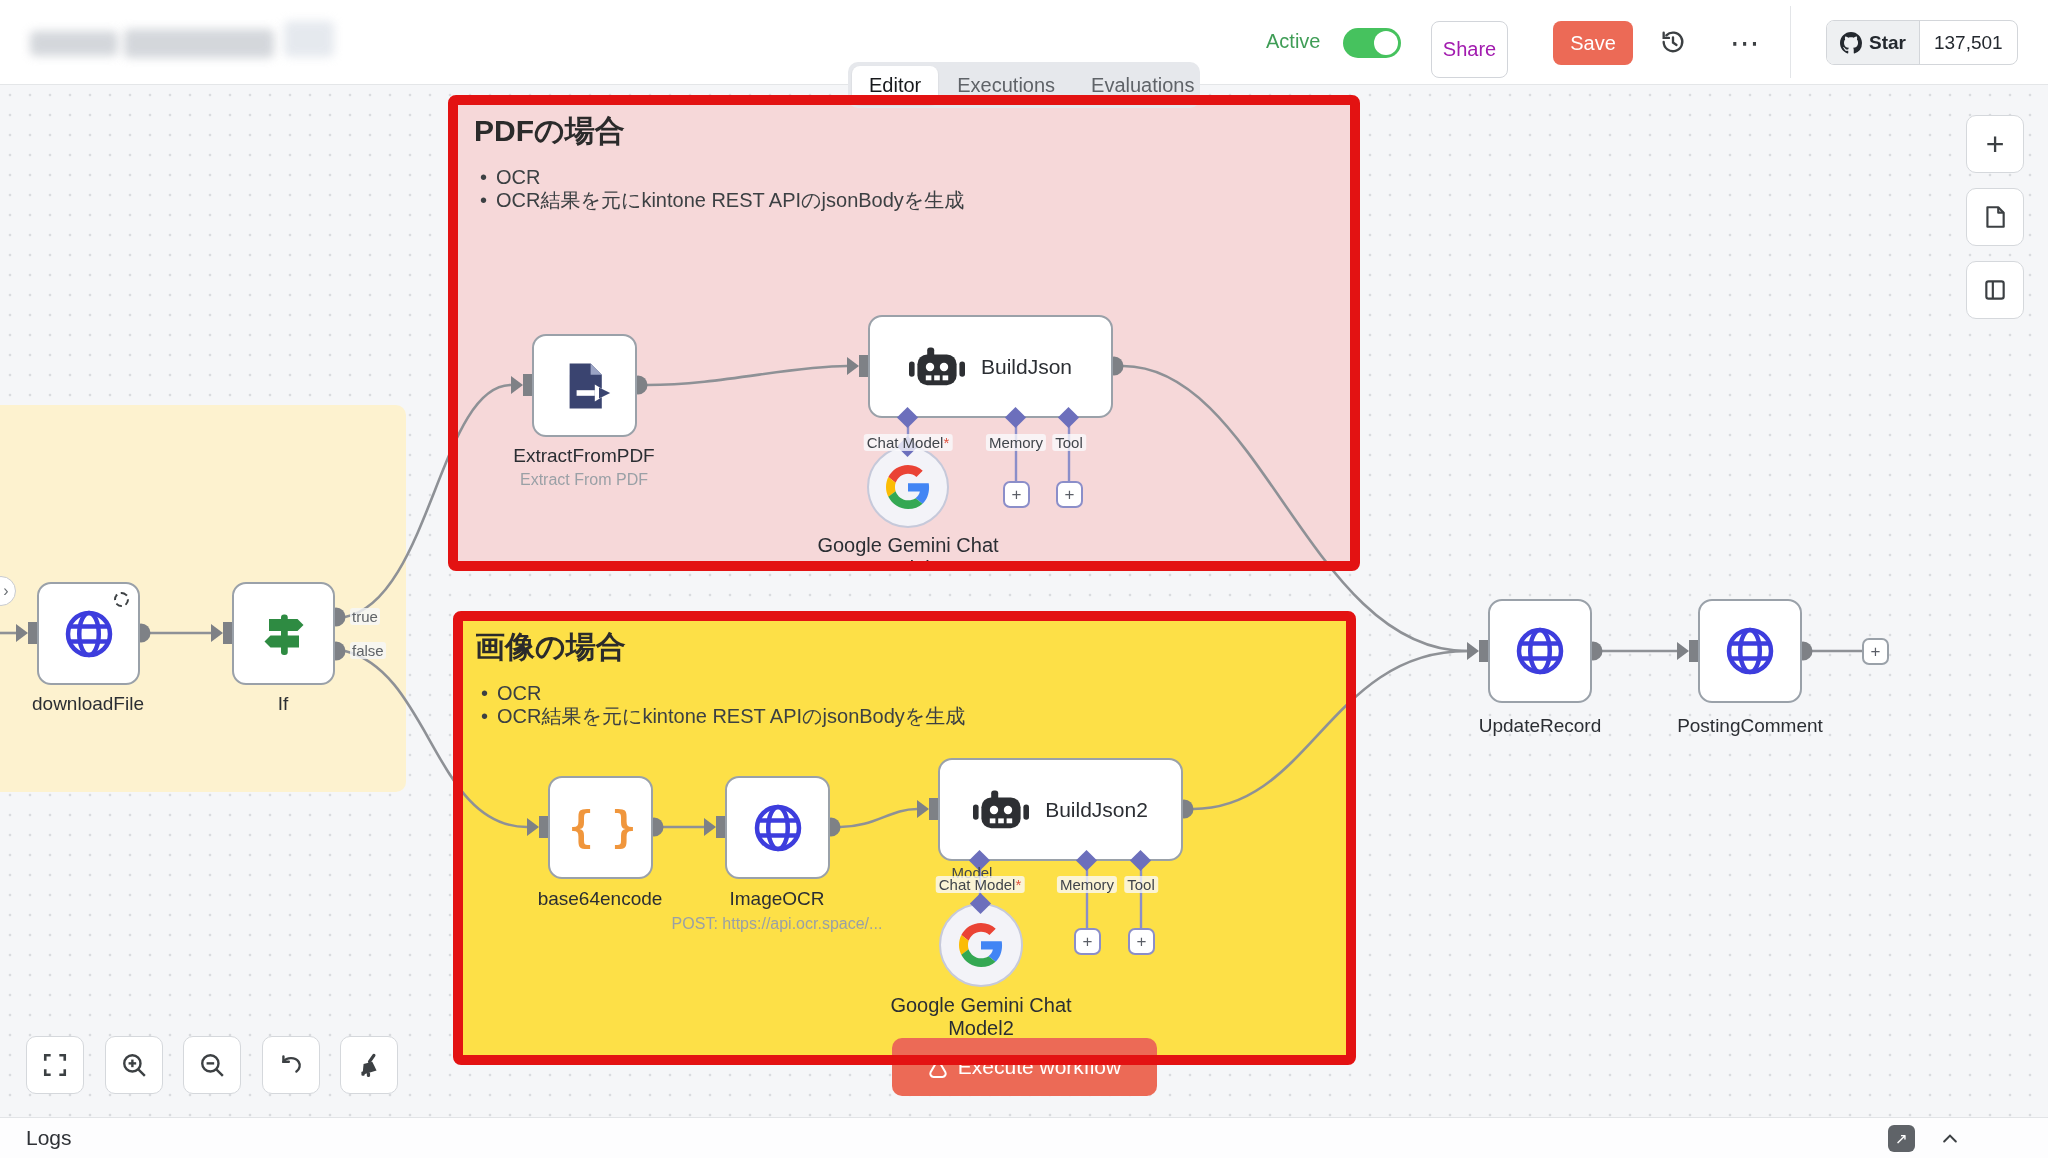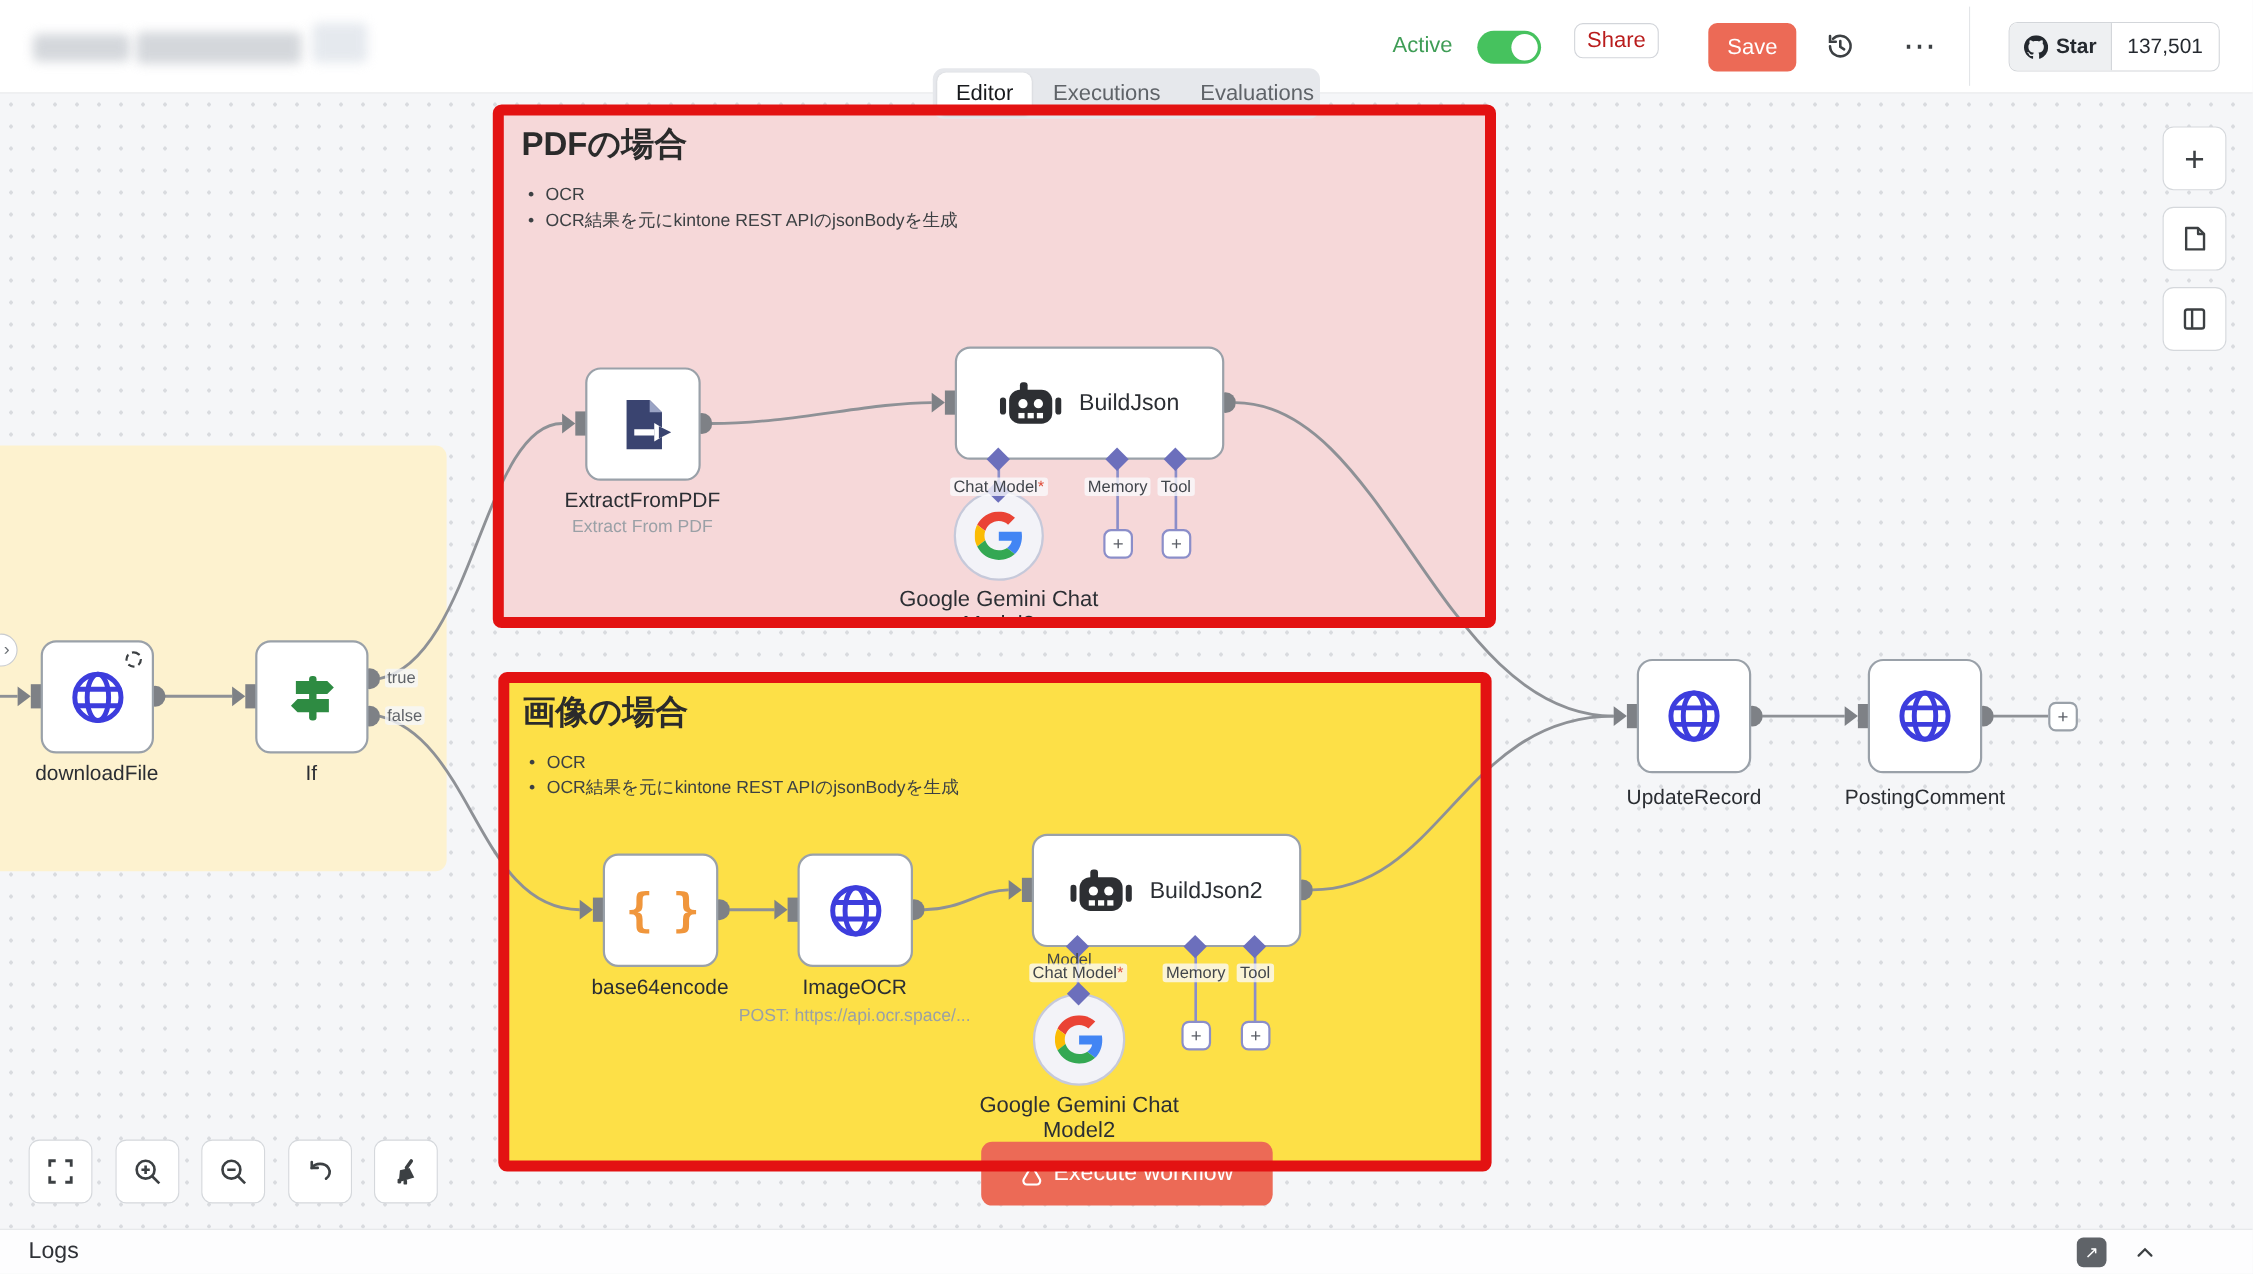--- a/index.html
+++ b/index.html
@@ -16,42 +16,42 @@
   
   .topbar { position:absolute; left:0; top:0; width:2048px; height:85px; background:#ffffff;
     border-bottom:1px solid #e4e6e8; z-index:8; }
   .redact { position:absolute; border-radius:5px; background:#c6cad0; opacity:.75; filter:blur(5px); }
   .active-lab { position:absolute; left:1266px; top:30px; font-size:20px; color:#3f9d56; }
   .toggle { position:absolute; left:1343px; top:28px; width:58px; height:30px; border-radius:15px;
     background:#46c25e; }
   .toggle .knob { position:absolute; right:3px; top:3px; width:24px; height:24px; border-radius:50%; background:#fff; }
   .btn { position:absolute; display:flex; align-items:center; justify-content:center;
     border-radius:8px; font-size:20px; cursor:pointer; }
-  .btn.share { left:1431px; top:21px; width:77px; height:32px; background:#fff; border:1px solid #d2d5da; color:#b91c1c; }
+  .btn.share { left:1431px; top:21px; width:77px; height:57px; background:#fff; border:1px solid #d2d5da; color:#a21caf; }
   .btn.save { left:1553px; top:21px; width:80px; height:44px; background:#ec6a56; color:#fff; }
   .iconbtn { position:absolute; width:40px; height:40px; display:flex; align-items:center; justify-content:center; color:#3c4043; }
   .tb-divider { position:absolute; left:1790px; top:6px; width:1px; height:72px; background:#e3e5e8; }
   .star-widget { position:absolute; left:1826px; top:20px; height:45px; display:flex;
     border:1px solid #d3d6da; border-radius:8px; overflow:hidden; background:#fff; }
   .star-left { display:flex; align-items:center; gap:7px; padding:0 13px; background:#eef0f2;
     border-right:1px solid #d3d6da; font-size:19px; font-weight:bold; color:#24292f; }
   .star-right { display:flex; align-items:center; padding:0 14px; font-size:19px; color:#24292f; }
 
   
   .tabbar { position:absolute; left:848px; top:62px; width:352px; height:46px; background:#e6e8ec;
     border-radius:10px; display:flex; align-items:center; padding:4px; gap:2px; z-index:20; }
   .tab { height:38px; display:flex; align-items:center; justify-content:center; padding:0 17px;
     font-size:20px; color:#5f6368; border-radius:8px; cursor:pointer; }
   .tab.active { background:#fff; color:#17191c; box-shadow:0 1px 2px rgba(0,0,0,.12); }
 
   
   .note { position:absolute; border-radius:10px; z-index:1; }
   .note-title { font-size:30px; font-weight:bold; color:#2b2b2b; }
   .note ul { list-style:none; margin-top:14px; }
-  .note li { position:relative; font-size:16px; color:#3c4043; line-height:23px; padding-left:22px; }
+  .note li { position:relative; font-size:20px; color:#3c4043; line-height:23px; padding-left:22px; }
   .note li::before { content:"•"; position:absolute; left:6px; }
   .redframe { position:absolute; border:10px solid #e31212; border-radius:8px; z-index:40; pointer-events:none; }
 
   
   .node { position:absolute; background:#fff; border:2px solid #9aa1a9; border-radius:14px; z-index:10;
     display:flex; align-items:center; justify-content:center; gap:16px; cursor:pointer; }
   .nlabel { position:absolute; z-index:11; font-size:19px; color:#2b2e33; font-weight:500;
     text-align:center; transform:translateX(-50%); white-space:nowrap; }
   .nsub { position:absolute; z-index:11; font-size:16px; color:#9aa0a6; 
     transform:translateX(-50%); white-space:nowrap; }

